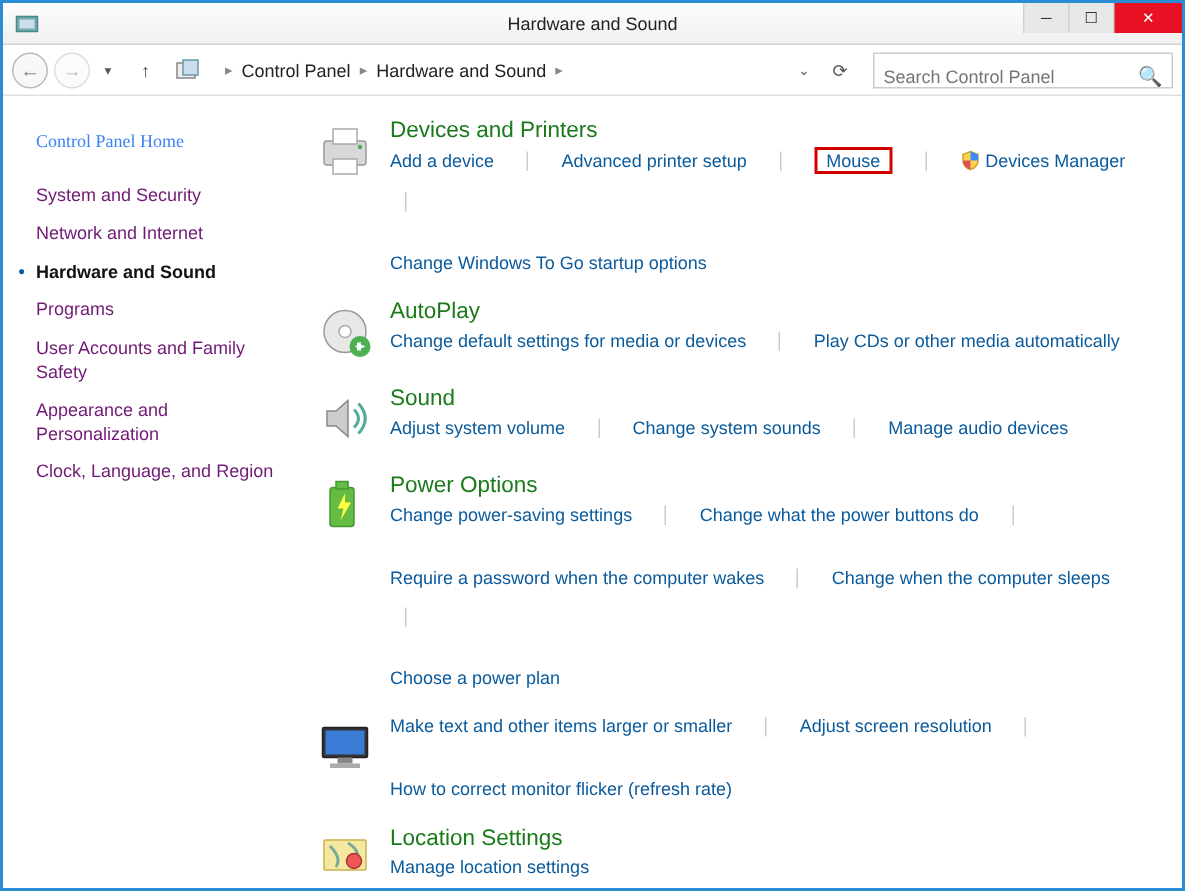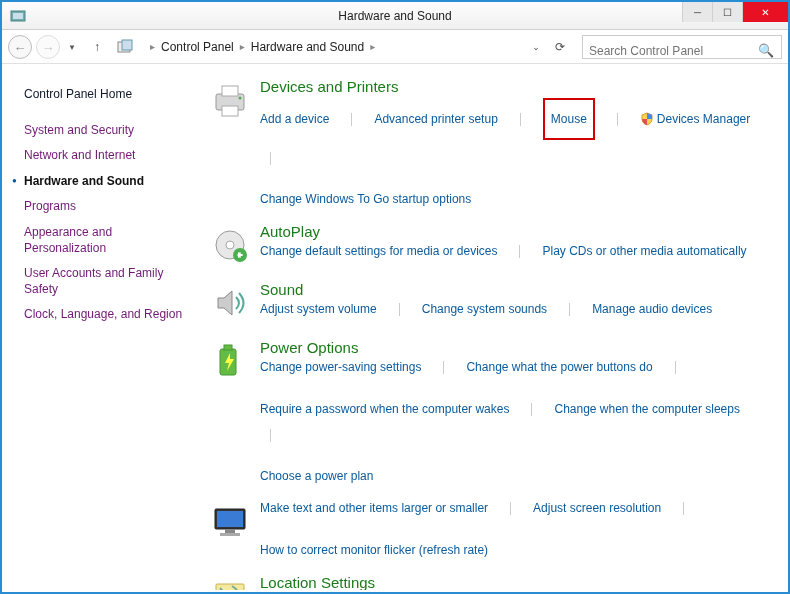--- a/index.html
+++ b/index.html
@@ -137,21 +137,21 @@
   padding: 18px 10px 10px 22px;
 }
 .sidebar a {
   display: block;
   color: #701a75;
   text-decoration: none;
   font-size: 12px;
   padding: 5px 0;
   line-height: 1.3;
 }
-.sidebar a.home { color: #0f172a; margin-bottom: 10px; }
+.sidebar a.home { color: #3b82f6; margin-bottom: 10px; font-family: Liberation Serif, serif; }
 .sidebar a.current {
   color: #111;
   font-weight: 600;
   position: relative;
 }
 .sidebar a.current::before {
   content: "●";
   position: absolute;
   left: -12px;
   color: #0a5a9c;
@@ -201,21 +201,21 @@
 }
 .divider {
   display: inline-block;
   width: 1px;
   height: 13px;
   background: #ccc;
   margin: 0 10px;
 }
 .highlighted {
   border: 2px solid #d40000;
-  padding: 12px 6px;
+  padding: 0 6px;
 }
 .shield-icon {
   display: inline-block;
   width: 14px; height: 14px;
   margin-right: 3px;
 }
 .line-break { flex-basis: 100%; height: 2px; }
 </style>
 </head>
 <body>
@@ -262,22 +262,22 @@
 </div>
 
 <div class="body-area">
 
   <div class="sidebar">
     <a href="#" class="home">Control Panel Home</a>
     <a href="#">System and Security</a>
     <a href="#">Network and Internet</a>
     <a href="#" class="current">Hardware and Sound</a>
     <a href="#">Programs</a>
+    <a href="#">User Accounts and Family Safety</a>
     <a href="#">Appearance and Personalization</a>
-    <a href="#">User Accounts and Family Safety</a>
     <a href="#">Clock, Language, and Region</a>
   </div>
 
   <div class="content">
 
     <div class="section">
       <div class="section-icon">
         <svg viewBox="0 0 40 40">
             <rect x="6" y="14" width="28" height="16" rx="2" fill="#d8d8d8" stroke="#999"></rect>
             <rect x="12" y="6" width="16" height="10" fill="#fff" stroke="#aaa"></rect>

